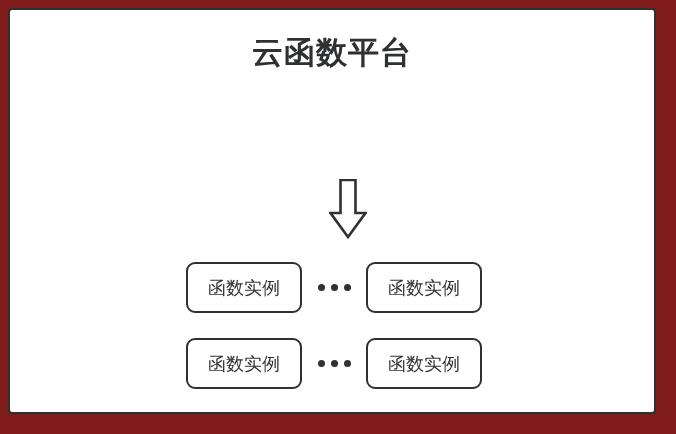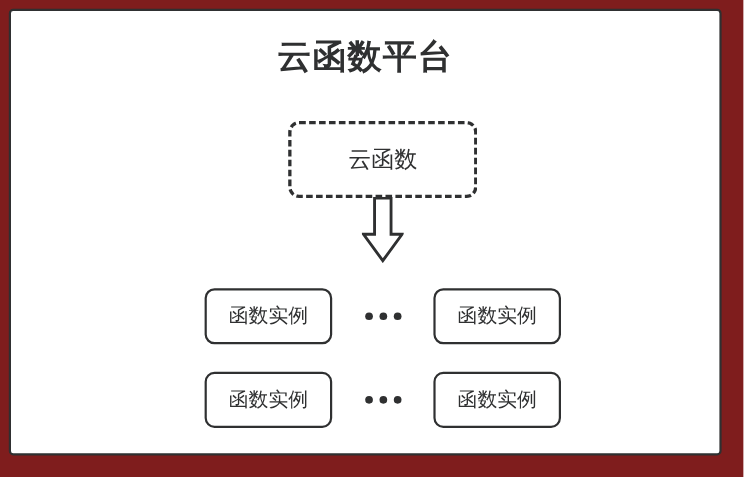--- a/index.html
+++ b/index.html
@@ -82,21 +82,21 @@
   #flow-arrow svg {
     display: block;
     width: 38px;
     height: 60px;
   }
 
   
   .instance-row {
     position: absolute;
     left: 176px;
-    width: 324px;
+    width: 296px;
     height: 51px;
     display: flex;
     align-items: center;
     justify-content: space-between;
   }
   #instance-row-0 { top: 252px; }
   #instance-row-1 { top: 328px; }
 
   .instance-box {
     width: 116px;
@@ -143,23 +143,20 @@
 </style>
 </head>
 <body>
 
 <div id="canvas">
 
   <div id="platform-frame">
 
     <div id="platform-title">云函数平台</div>
 
-    <div id="cloud-function-box">
-      <span class="box-label">云函数</span>
-    </div>
 
     <div id="flow-arrow">
       <svg viewBox="0 0 38 60" xmlns="http://www.w3.org/2000/svg">
         <polygon points="11.5,1 26.5,1 26.5,34 36.5,34 19,58 1.5,34 11.5,34" fill="#ffffff" stroke="#2f3031" stroke-width="2.6" stroke-linejoin="miter"></polygon>
       </svg>
     </div>
 
     <div class="instance-row" id="instance-row-0">
       <div class="instance-box">
         <span class="box-label">函数实例</span>

